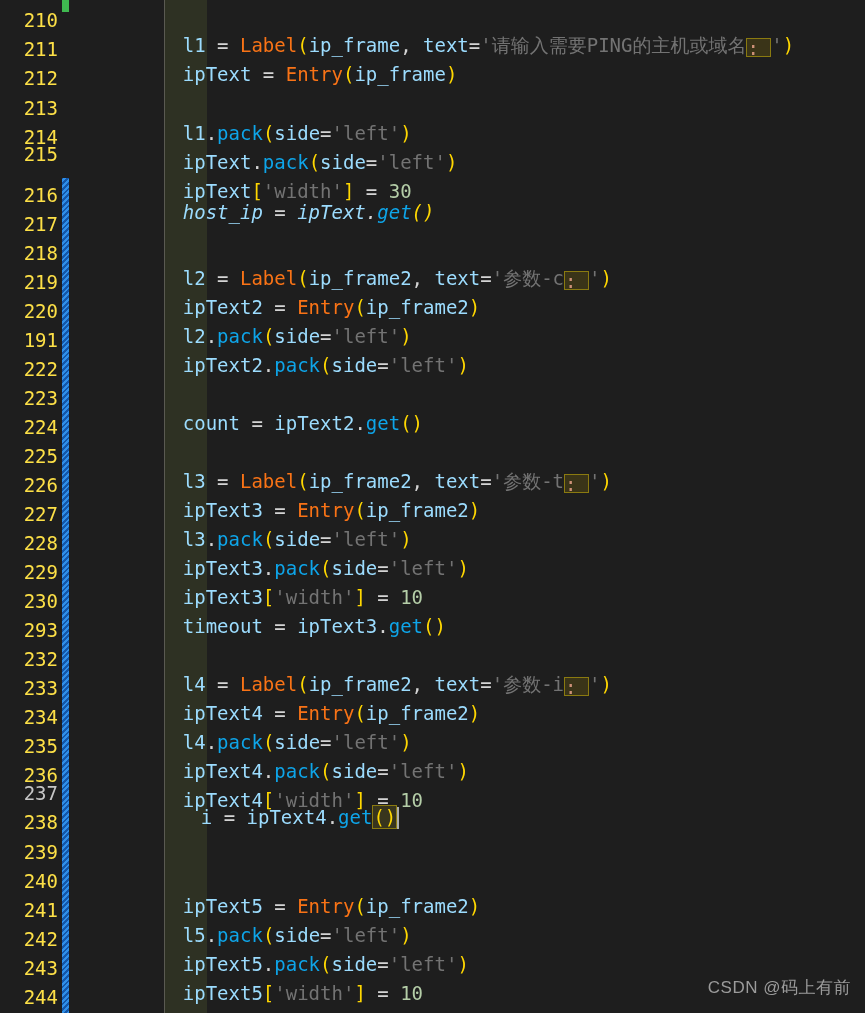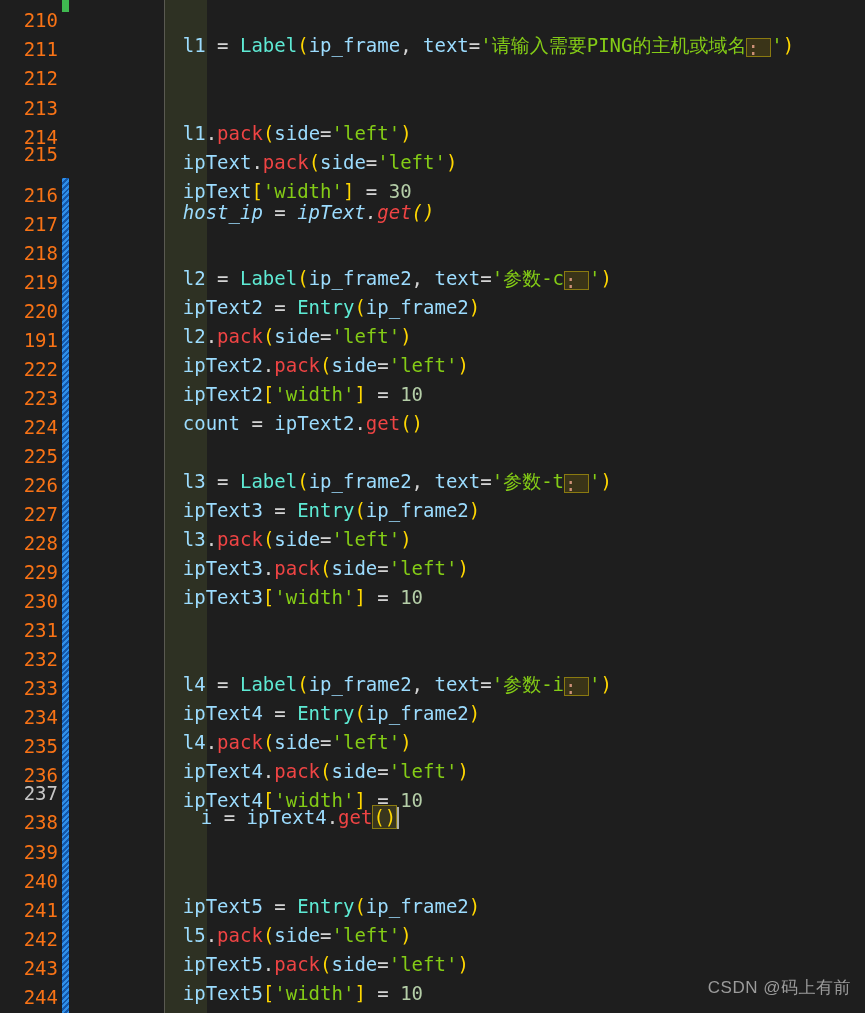--- a/index.html
+++ b/index.html
@@ -30,21 +30,21 @@
     width: 70px;
     height: 1013px;
     background: #1e1e1e;
     z-index: 3;
   }
   .lineno {
     position: absolute;
     right: 12px;
     width: 56px;
     text-align: right;
-    color: #f97316;
+    color: #fde047;
     font-size: 19px;
     line-height: 25px;
     font-family: "DejaVu Sans Mono", "Liberation Mono", monospace;
     letter-spacing: 0px;
   }
   .lineno.active {
     color: #c6c6c6;
   }
 
   
@@ -113,24 +113,24 @@
     line-height: 25px;
     white-space: pre;
     font-size: 19px;
     font-family: "DejaVu Sans Mono", "Liberation Mono", monospace;
     color: #d4d4d4;
     z-index: 5;
   }
 
   
   .t-var    { color: #9cdcfe; }
-  .t-fn     { color: #ef4444; }
-  .t-cls    { color: #5eead4; }
+  .t-fn     { color: #0ea5e9; }
+  .t-cls    { color: #f97316; }
   .t-op     { color: #d4d4d4; }
-  .t-str    { color: #84cc16; }
+  .t-str    { color: #737373; }
   .t-num    { color: #b5cea8; }
   .t-par    { color: #ffd700; }
 
   
   .ws-box {
     display: inline-block;
     border: 1px solid #8a7a10;
     background: #3a3418;
     color: #ce9178;
     line-height: 19px;
@@ -198,20 +198,23 @@
   </div>
 
   <div class="clipped-top">
     
   </div>
 
   <div class="line" style="top:8px;">
     <span class="t-var">l1</span><span class="t-op"> = </span><span class="t-cls">Label</span><span class="t-par">(</span><span class="t-var">ip_frame</span><span class="t-op">, </span><span class="t-var">text</span><span class="t-op">=</span><span class="t-str">'请输入需要PING的主机或域名</span><span class="ws-box">:&nbsp;</span><span class="t-str">'</span><span class="t-par">)</span>
   </div>
 
+  <div class="line" style="top:37px;">
+    <span class="t-var">ipText</span><span class="t-op"> = </span><span class="t-cls">Entry</span><span class="t-par">(</span><span class="t-var">ip_frame</span><span class="t-par">)</span>
+  </div>
 
   <div class="line" style="top:66px;"></div>
 
   <div class="line" style="top:96px;">
     <span class="t-var">l1</span><span class="t-op">.</span><span class="t-fn">pack</span><span class="t-par">(</span><span class="t-var">side</span><span class="t-op">=</span><span class="t-str">'left'</span><span class="t-par">)</span>
   </div>
 
   <div class="line" style="top:125px;">
     <span class="t-var">ipText</span><span class="t-op">.</span><span class="t-fn">pack</span><span class="t-par">(</span><span class="t-var">side</span><span class="t-op">=</span><span class="t-str">'left'</span><span class="t-par">)</span>
   </div>
@@ -235,23 +238,20 @@
   </div>
 
   <div class="line" style="top:299px;">
     <span class="t-var">l2</span><span class="t-op">.</span><span class="t-fn">pack</span><span class="t-par">(</span><span class="t-var">side</span><span class="t-op">=</span><span class="t-str">'left'</span><span class="t-par">)</span>
   </div>
 
   <div class="line" style="top:328px;">
     <span class="t-var">ipText2</span><span class="t-op">.</span><span class="t-fn">pack</span><span class="t-par">(</span><span class="t-var">side</span><span class="t-op">=</span><span class="t-str">'left'</span><span class="t-par">)</span>
   </div>
 
-  <div class="line" style="top:357px;">
-    <span class="t-var">ipText2</span><span class="t-par">[</span><span class="t-str">'width'</span><span class="t-par">]</span><span class="t-op"> = </span><span class="t-num">10</span>
-  </div>
 
   <div class="line" style="top:386px;">
     <span class="t-var">count</span><span class="t-op"> = </span><span class="t-var">ipText2</span><span class="t-op">.</span><span class="t-fn">get</span><span class="t-par">()</span>
   </div>
 
   <div class="line" style="top:415px;"></div>
 
   <div class="line" style="top:444px;">
     <span class="t-var">l3</span><span class="t-op"> = </span><span class="t-cls">Label</span><span class="t-par">(</span><span class="t-var">ip_frame2</span><span class="t-op">, </span><span class="t-var">text</span><span class="t-op">=</span><span class="t-str">'参数-t</span><span class="ws-box">:&nbsp;</span><span class="t-str">'</span><span class="t-par">)</span>
   </div>
@@ -265,20 +265,23 @@
   </div>
 
   <div class="line" style="top:531px;">
     <span class="t-var">ipText3</span><span class="t-op">.</span><span class="t-fn">pack</span><span class="t-par">(</span><span class="t-var">side</span><span class="t-op">=</span><span class="t-str">'left'</span><span class="t-par">)</span>
   </div>
 
   <div class="line" style="top:560px;">
     <span class="t-var">ipText3</span><span class="t-par">[</span><span class="t-str">'width'</span><span class="t-par">]</span><span class="t-op"> = </span><span class="t-num">10</span>
   </div>
 
+  <div class="line" style="top:589px;">
+    <span class="t-var">timeout</span><span class="t-op"> = </span><span class="t-var">ipText3</span><span class="t-op">.</span><span class="t-fn">get</span><span class="t-par">()</span>
+  </div>
 
   <div class="line" style="top:618px;"></div>
 
   <div class="line" style="top:647px;">
     <span class="t-var">l4</span><span class="t-op"> = </span><span class="t-cls">Label</span><span class="t-par">(</span><span class="t-var">ip_frame2</span><span class="t-op">, </span><span class="t-var">text</span><span class="t-op">=</span><span class="t-str">'参数-i</span><span class="ws-box">:&nbsp;</span><span class="t-str">'</span><span class="t-par">)</span>
   </div>
 
   <div class="line" style="top:676px;">
     <span class="t-var">ipText4</span><span class="t-op"> = </span><span class="t-cls">Entry</span><span class="t-par">(</span><span class="t-var">ip_frame2</span><span class="t-par">)</span>
   </div>
@@ -337,21 +340,21 @@
     <div class="lineno" style="top:328px;">191</div>
     <div class="lineno" style="top:357px;">222</div>
     <div class="lineno" style="top:386px;">223</div>
     <div class="lineno" style="top:415px;">224</div>
     <div class="lineno" style="top:444px;">225</div>
     <div class="lineno" style="top:473px;">226</div>
     <div class="lineno" style="top:502px;">227</div>
     <div class="lineno" style="top:531px;">228</div>
     <div class="lineno" style="top:560px;">229</div>
     <div class="lineno" style="top:589px;">230</div>
-    <div class="lineno" style="top:618px;">231</div>
+    <div class="lineno" style="top:618px;">293</div>
     <div class="lineno" style="top:647px;">232</div>
     <div class="lineno" style="top:676px;">233</div>
     <div class="lineno" style="top:705px;">234</div>
     <div class="lineno" style="top:734px;">235</div>
     <div class="lineno" style="top:763px;">236</div>
     <div class="lineno active" style="top:781px;">237</div>
     <div class="lineno" style="top:810px;">238</div>
     <div class="lineno" style="top:840px;">239</div>
     <div class="lineno" style="top:869px;">240</div>
     <div class="lineno" style="top:898px;">241</div>

